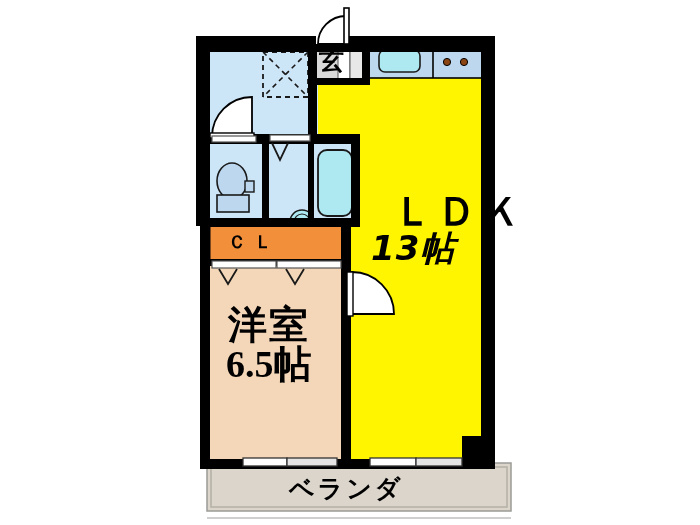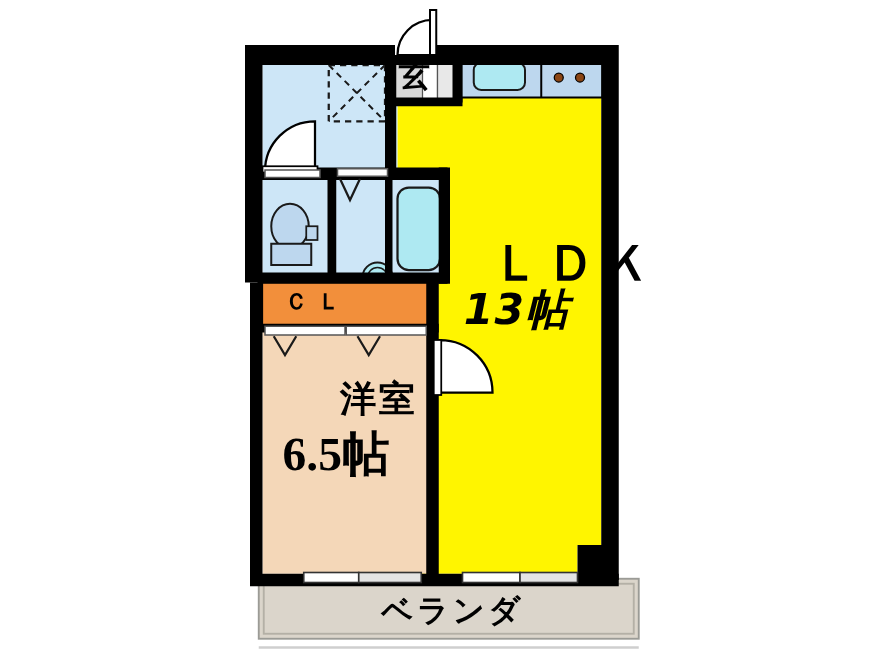--- a/index.html
+++ b/index.html
@@ -13,25 +13,25 @@
     position:absolute;
     font-family:"DejaVu Sans","Liberation Sans",sans-serif;
     font-weight:700;color:#000;
     white-space:nowrap;
     letter-spacing:0.02em;
     line-height:1;
     user-select:none;
   }
   #lbl-ldk{left:369px;top:191px;font-size:40px;letter-spacing:4px;margin-left:24px;}
   #lbl-ldk-size{left:371px;top:231px;font-size:34px;letter-spacing:1px;font-style:italic;}
-  #lbl-room{left:228px;top:305px;font-size:29px;letter-spacing:2px;margin-left:44px;}
+  #lbl-room{left:228px;top:305px;font-size:39px;letter-spacing:2px;}
   #lbl-room-size{left:226px;top:345px;font-size:38px;letter-spacing:0px;font-family:Liberation Serif, serif;}
   #lbl-cl{left:228px;top:233px;font-size:18px;letter-spacing:8px;}
   #lbl-genkan{left:319px;top:48px;font-size:25px;}
-  #lbl-veranda{left:289px;top:476px;font-size:25px;letter-spacing:3px;margin-left:16px;}
+  #lbl-veranda{left:289px;top:476px;font-size:25px;letter-spacing:3px;}
 </style>
 </head>
 <body>
 
 <svg id="plan" viewBox="0 0 700 525" width="700" height="525" xmlns="http://www.w3.org/2000/svg">
 
   <rect x="0" y="0" width="700" height="525" fill="#ffffff"></rect>
 
   <g>
     <rect x="207" y="463" width="304" height="48" fill="#DBD5CB" stroke="#9b9b96" stroke-width="1.5"></rect>

